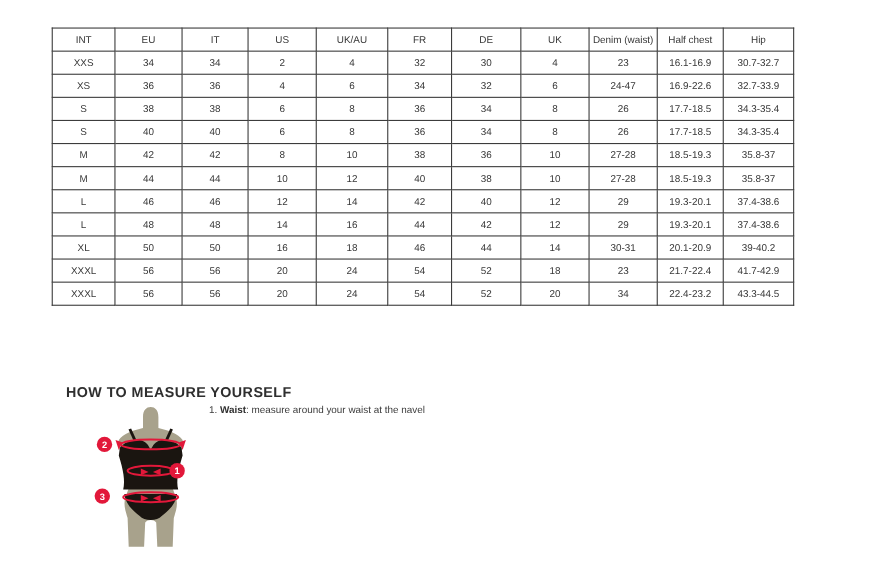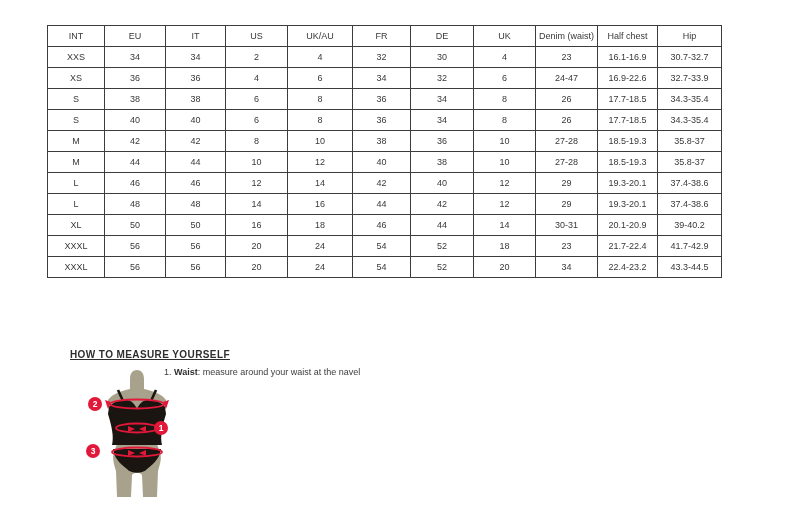--- a/index.html
+++ b/index.html
@@ -31,38 +31,37 @@
     height: 21px;
     font-weight: normal;
     white-space: nowrap;
     overflow: hidden;
     padding: 0 1px;
   }
 
   
   .measure-heading {
     position: absolute;
-    left: 70px;
+    left: 60px;
     top: 349px;
-    font-size: 10px;
+    font-size: 13px;
     font-weight: bold;
     letter-spacing: 0.4px;
     color: #2e2e2e;
-    text-decoration: underline;
   }
   .figure-wrap {
     position: absolute;
     left: 82px;
     top: 369px;
     width: 110px;
     height: 132px;
   }
   .instructions {
     position: absolute;
-    left: 164px;
+    left: 190px;
     top: 366px;
     width: 440px;
     font-size: 9px;
     color: #3c3c3c;
   }
   .instruction {
     height: 16px;
     line-height: 12px;
     white-space: nowrap;
   }

